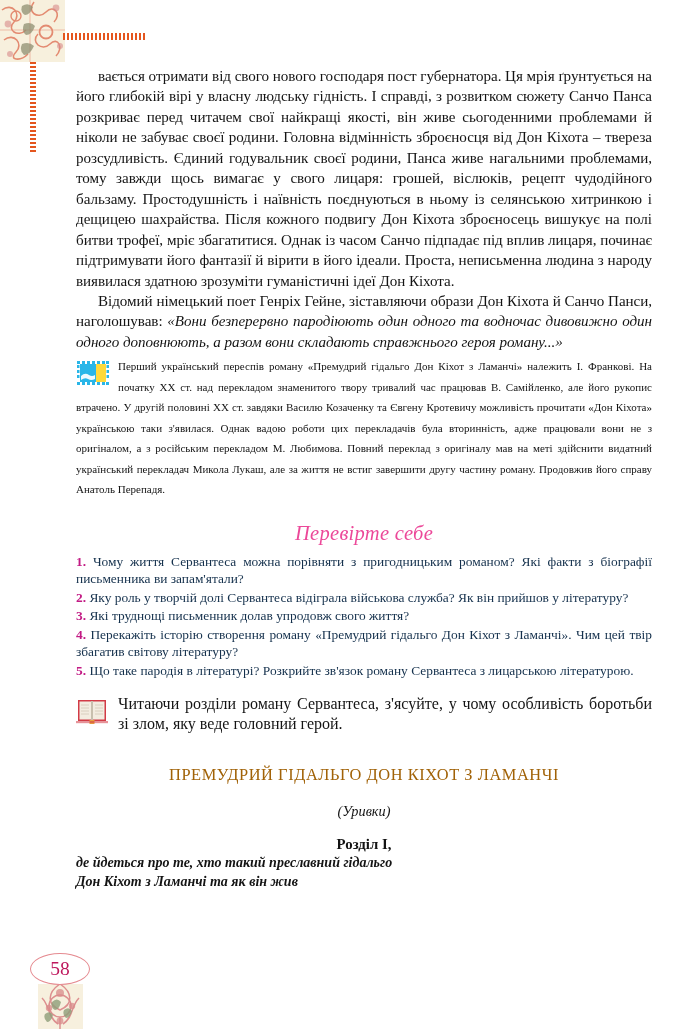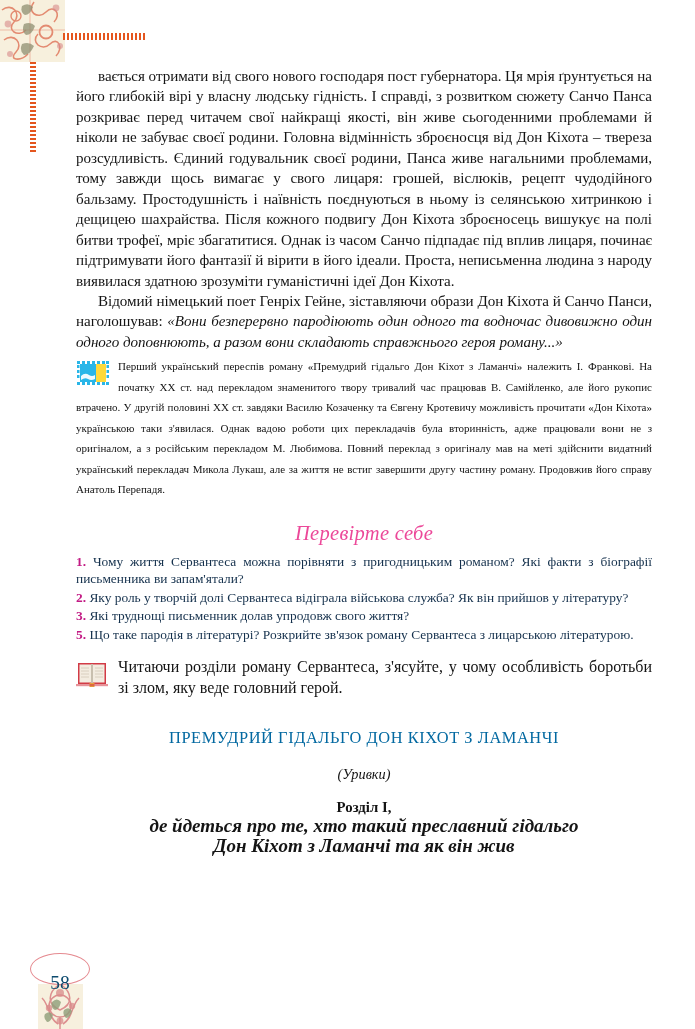--- a/index.html
+++ b/index.html
@@ -137,44 +137,43 @@
   .task-block {
     margin-top: 14px;
     font-size: 16px;
     line-height: 20.45px;
     text-align: justify;
   }
 
   
   .work-title {
     text-align: center;
-    color: #0369a1;
+    color: #a16207;
     font-size: 16.4px;
     font-weight: normal;
     letter-spacing: 0.55px;
     margin: 30px 0 0 0;
     font-family: "Liberation Serif", "DejaVu Serif", serif;
   }
   .work-subtitle {
     text-align: center;
     font-style: italic;
     font-size: 14.3px;
     margin: 18px 0 0 0;
   }
   .chapter-title {
     text-align: center;
     font-weight: bold;
     font-size: 14.8px;
     margin: 16px 0 0 0;
   }
   .chapter-desc {
-    text-align: center;
     font-style: italic;
     font-weight: bold;
-    font-size: 19px;
+    font-size: 14px;
     line-height: 18.5px;
     margin: 1px 0 0 0;
   }
 
   
   .page-number-wrap {
     position: absolute;
     left: 30px;
     bottom: 42px;
     width: 62px;
@@ -193,23 +192,22 @@
   }
   .page-number {
     position: absolute;
     left: 0;
     top: 0;
     width: 60px;
     height: 32px;
     line-height: 32px;
     text-align: center;
     font-size: 19.5px;
-    color: #0c4a6e;
-    font-family: "Liberation Serif", "DejaVu Serif", serif;
-    margin-top: 14px;
+    color: #be185d;
+    font-family: "Liberation Serif", "DejaVu Serif", serif;
   }
   .footer-ornament {
     position: absolute;
     left: 38px;
     bottom: 0;
     width: 45px;
     height: 45px;
     background-color: #f7f0de;
     overflow: hidden;
   }
@@ -285,20 +283,21 @@
       </svg>
     </span><span>Перший український переспів роману «Премудрий гідальго Дон Кіхот з Ламанчі» належить І. Франкові. На початку ХХ ст. над перекладом знаменитого твору тривалий час працював В. Самійленко, але його рукопис втрачено. У другій половині ХХ ст. завдяки Василю Козаченку та Євгену Кротевичу можливість прочитати «Дон Кіхота» українською таки з'явилася. Однак вадою роботи цих перекладачів була вторинність, адже працювали вони не з оригіналом, а з російським перекладом М. Любимова. Повний переклад з оригіналу мав на меті здійснити видатний український перекладач Микола Лукаш, але за життя не встиг завершити другу частину роману. Продовжив його справу Анатоль Перепадя.</span>
   </p>
 
   <h2 class="check-heading">Перевірте себе</h2>
 
   <ol class="questions">
     <li><span class="qnum">1.</span> <span>Чому життя Сервантеса можна порівняти з пригодницьким романом? Які факти з біографії письменника ви запам'ятали?</span></li>
     <li><span class="qnum">2.</span> <span>Яку роль у творчій долі Сервантеса відіграла військова служба? Як він прийшов у літературу?</span></li>
     <li><span class="qnum">3.</span> <span>Які труднощі письменник долав упродовж свого життя?</span></li>
+    <li><span class="qnum">4.</span> <span>Перекажіть історію створення роману «Премудрий гідальго Дон Кіхот з Ламанчі». Чим цей твір збагатив світову літературу?</span></li>
     <li><span class="qnum">5.</span> <span>Що таке пародія в літературі? Розкрийте зв'язок роману Сервантеса з лицарською літературою.</span></li>
   </ol>
 
   <p class="task-block">
     <span class="book-float">
       <svg width="32" height="30" viewBox="0 0 32 30" xmlns="http://www.w3.org/2000/svg">
         <rect x="0" y="0" width="32" height="30" fill="#ffffff"></rect>
         <path d="M2 4 h28 v21 h-28 z" fill="#d23b46"></path>
         <path d="M3.5 5.5 h12 v18 h-12 z" fill="#f3ece0"></path>
         <path d="M16.5 5.5 h12 v18 h-12 z" fill="#f3ece0"></path>

